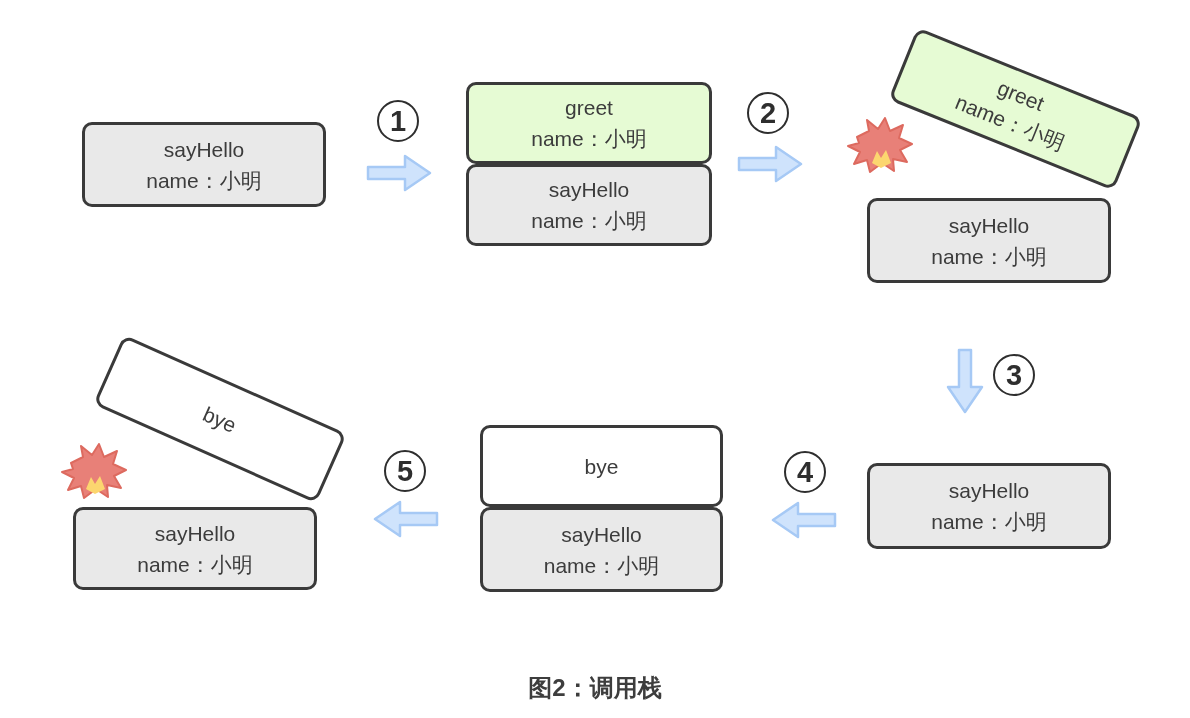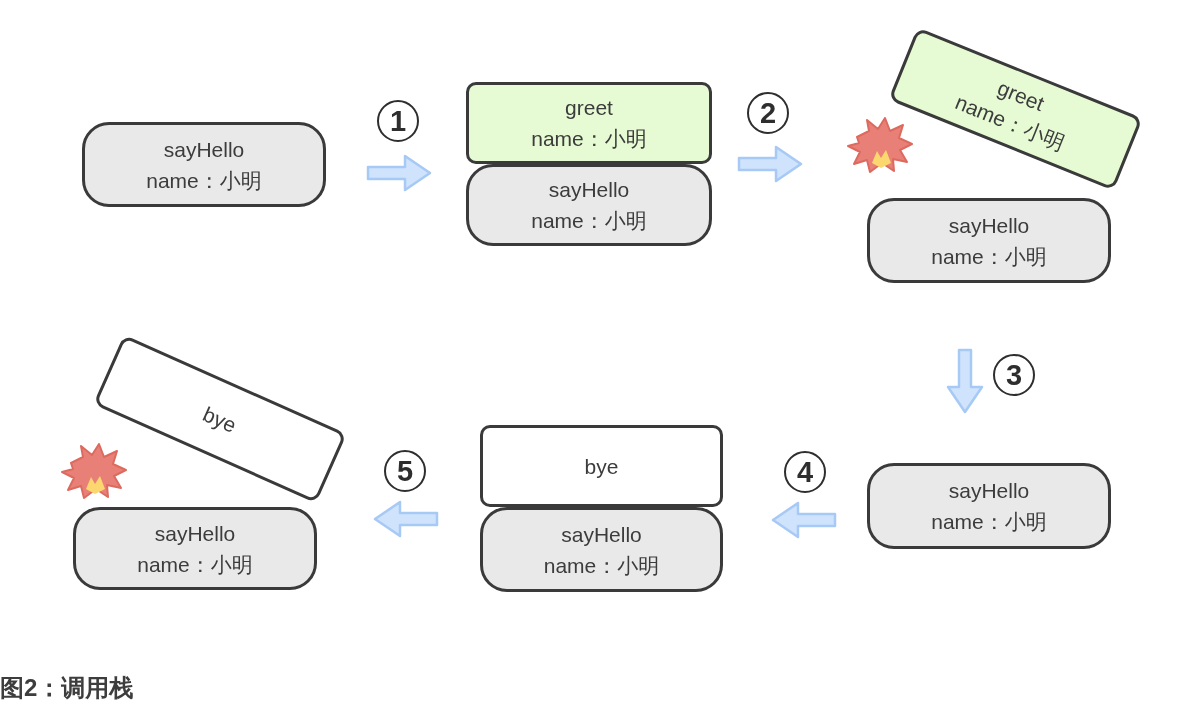--- a/index.html
+++ b/index.html
@@ -18,21 +18,21 @@
     border-radius: 10px;
     display: flex;
     flex-direction: column;
     align-items: center;
     justify-content: center;
     text-align: center;
     color: #3c3c3c;
     font-size: 21px;
     line-height: 31px;
   }
-  .gray  { background: #e9e9e9; border-radius: 27px; }
+  .gray  { background: #e9e9e9; }
   .green { background: #e6fbd4; }
   .white { background: #ffffff; }
   .tilt22 { transform: rotate(22deg); z-index: 3; }
   .tilt24 { transform: rotate(24deg); z-index: 3; }
   .step {
     position: absolute;
     width: 42px;
     height: 42px;
     box-sizing: border-box;
     border: 2.5px solid #2e2e2e;
@@ -46,21 +46,21 @@
     color: #2e2e2e;
     z-index: 4;
   }
   .arrow { position: absolute; z-index: 2; }
   .boom  { position: absolute; z-index: 4; }
   .caption {
     position: absolute;
     left: 0;
     right: 0;
     top: 672px;
-    text-align: left;
+    text-align: center;
     font-size: 24px;
     font-weight: 700;
     color: #3d3d3d;
   }
 </style>
 </head>
 <body>
 
 <div class="canvas">
 

